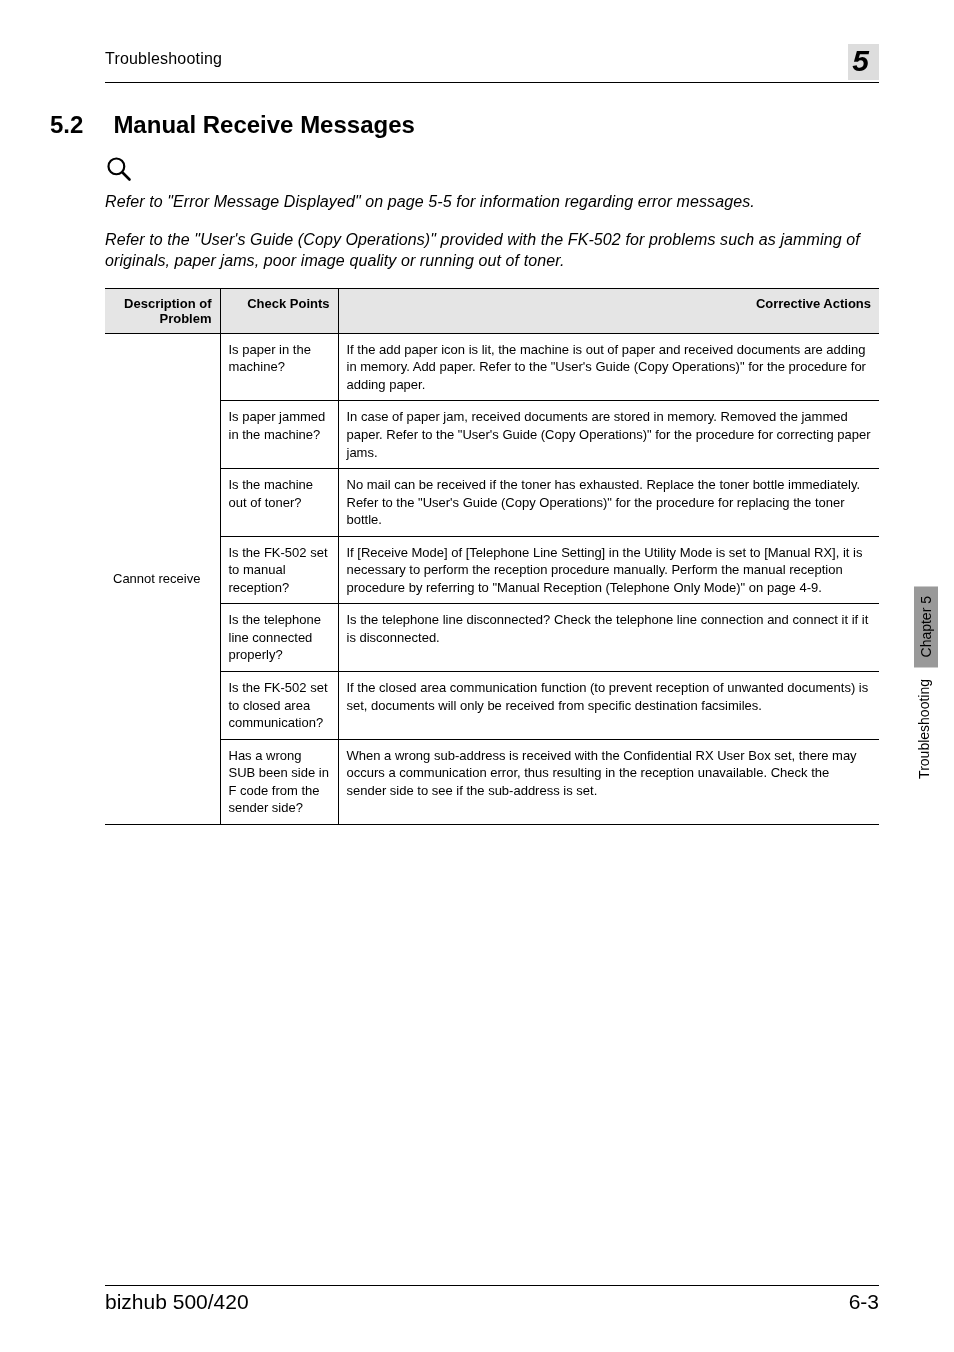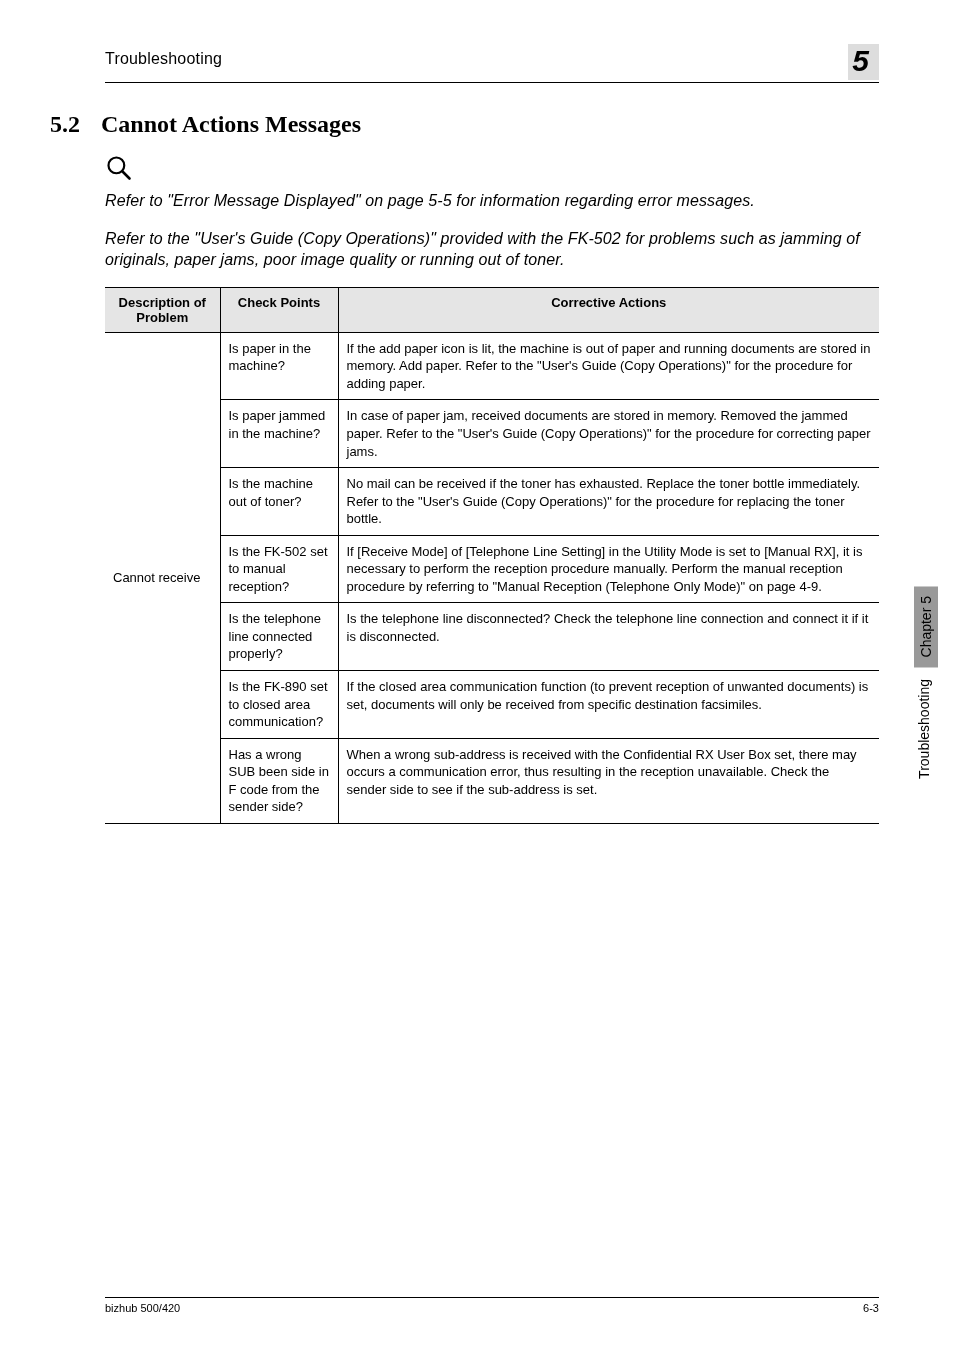--- a/index.html
+++ b/index.html
@@ -40,25 +40,24 @@
       display: inline-block;
     }
     .chapter-num {
       font-size: 30px;
       font-weight: bold;
       font-style: italic;
       line-height: 1;
     }
     .section-heading {
       display: flex;
-      gap: 21px;
+      gap: 30px;
       font-size: 24px;
       font-weight: bold;
       margin-bottom: 16px;
-      font-family: Liberation Serif, serif;
     }
     .section-num {
       margin-left: -55px;
     }
     .body-text {
       font-size: 16px;
       line-height: 1.35;
       margin-bottom: 20px;
       letter-spacing: 0.1px;
     }
@@ -83,21 +82,21 @@
       letter-spacing: 0.1px;
     }
     .troubleshoot-table {
       border-collapse: collapse;
       width: 100%;
       margin-top: 10px;
       font-size: 13px;
     }
     .troubleshoot-table th {
       background: #e5e5e5;
-      text-align: center;
+      text-align: right;
       font-weight: bold;
       padding: 7px 8px;
       border-top: 1px solid #000;
       border-bottom: 1px solid #000;
       vertical-align: top;
     }
     .troubleshoot-table th.col-desc,
     .troubleshoot-table th.col-check {
       border-right: 1px solid #000;
     }
@@ -148,38 +147,38 @@
     }
     .footer-row {
       position: absolute;
       bottom: 38px;
       left: 105px;
       right: 75px;
       border-top: 1px solid #000;
       display: flex;
       justify-content: space-between;
       padding-top: 4px;
-      font-size: 11px;
+      font-size: 21px;
     }
   </style>
 </head>
 <body>
 
 <div class="page">
 
   <div class="header-row">
     <div class="header-title">Troubleshooting</div>
     <div class="chapter-badge">
       <span class="chapter-num">5</span>
     </div>
   </div>
 
   <div class="section-heading">
     <span class="section-num">5.2</span>
-    <span>Cannot Actions Messages</span>
+    <span>Manual Receive Messages</span>
   </div>
 
 
   <div class="icon-magnifier">
     <svg viewBox="0 0 32 32">
       <circle cx="13" cy="13" r="9" fill="none" stroke="#000" stroke-width="2.5"></circle>
       <line x1="20" y1="20" x2="28" y2="28" stroke="#000" stroke-width="3" stroke-linecap="round"></line>
     </svg>
   </div>
 
@@ -191,40 +190,40 @@
       <tr>
         <th class="col-desc">Description of Problem</th>
         <th class="col-check">Check Points</th>
         <th>Corrective Actions</th>
       </tr>
     </thead>
     <tbody>
       <tr>
         <td class="col-desc" rowspan="7">Cannot receive</td>
         <td class="col-check">Is paper in the machine?</td>
-        <td>If the add paper icon is lit, the machine is out of paper and running documents are stored in memory. Add paper. Refer to the "User's Guide (Copy Operations)" for the procedure for adding paper.</td>
+        <td>If the add paper icon is lit, the machine is out of paper and received documents are adding in memory. Add paper. Refer to the "User's Guide (Copy Operations)" for the procedure for adding paper.</td>
       </tr>
       <tr>
         <td class="col-check">Is paper jammed in the machine?</td>
         <td>In case of paper jam, received documents are stored in memory. Removed the jammed paper. Refer to the "User's Guide (Copy Operations)" for the procedure for correcting paper jams.</td>
       </tr>
       <tr>
         <td class="col-check">Is the machine out of toner?</td>
         <td>No mail can be received if the toner has exhausted. Replace the toner bottle immediately. Refer to the "User's Guide (Copy Operations)" for the procedure for replacing the toner bottle.</td>
       </tr>
       <tr>
         <td class="col-check">Is the FK-502 set to manual reception?</td>
         <td>If [Receive Mode] of [Telephone Line Setting] in the Utility Mode is set to [Manual RX], it is necessary to perform the reception procedure manually. Perform the manual reception procedure by referring to "Manual Reception (Telephone Only Mode)" on page 4-9.</td>
       </tr>
       <tr>
         <td class="col-check">Is the telephone line connected properly?</td>
         <td>Is the telephone line disconnected? Check the telephone line connection and connect it if it is disconnected.</td>
       </tr>
       <tr>
-        <td class="col-check">Is the FK-890 set to closed area communication?</td>
+        <td class="col-check">Is the FK-502 set to closed area communication?</td>
         <td>If the closed area communication function (to prevent reception of unwanted documents) is set, documents will only be received from specific destination facsimiles.</td>
       </tr>
       <tr>
         <td class="col-check">Has a wrong SUB been side in F code from the sender side?</td>
         <td>When a wrong sub-address is received with the Confidential RX User Box set, there may occurs a communication error, thus resulting in the reception unavailable. Check the sender side to see if the sub-address is set.</td>
       </tr>
     </tbody>
   </table>
 
   <div class="footer-row">

